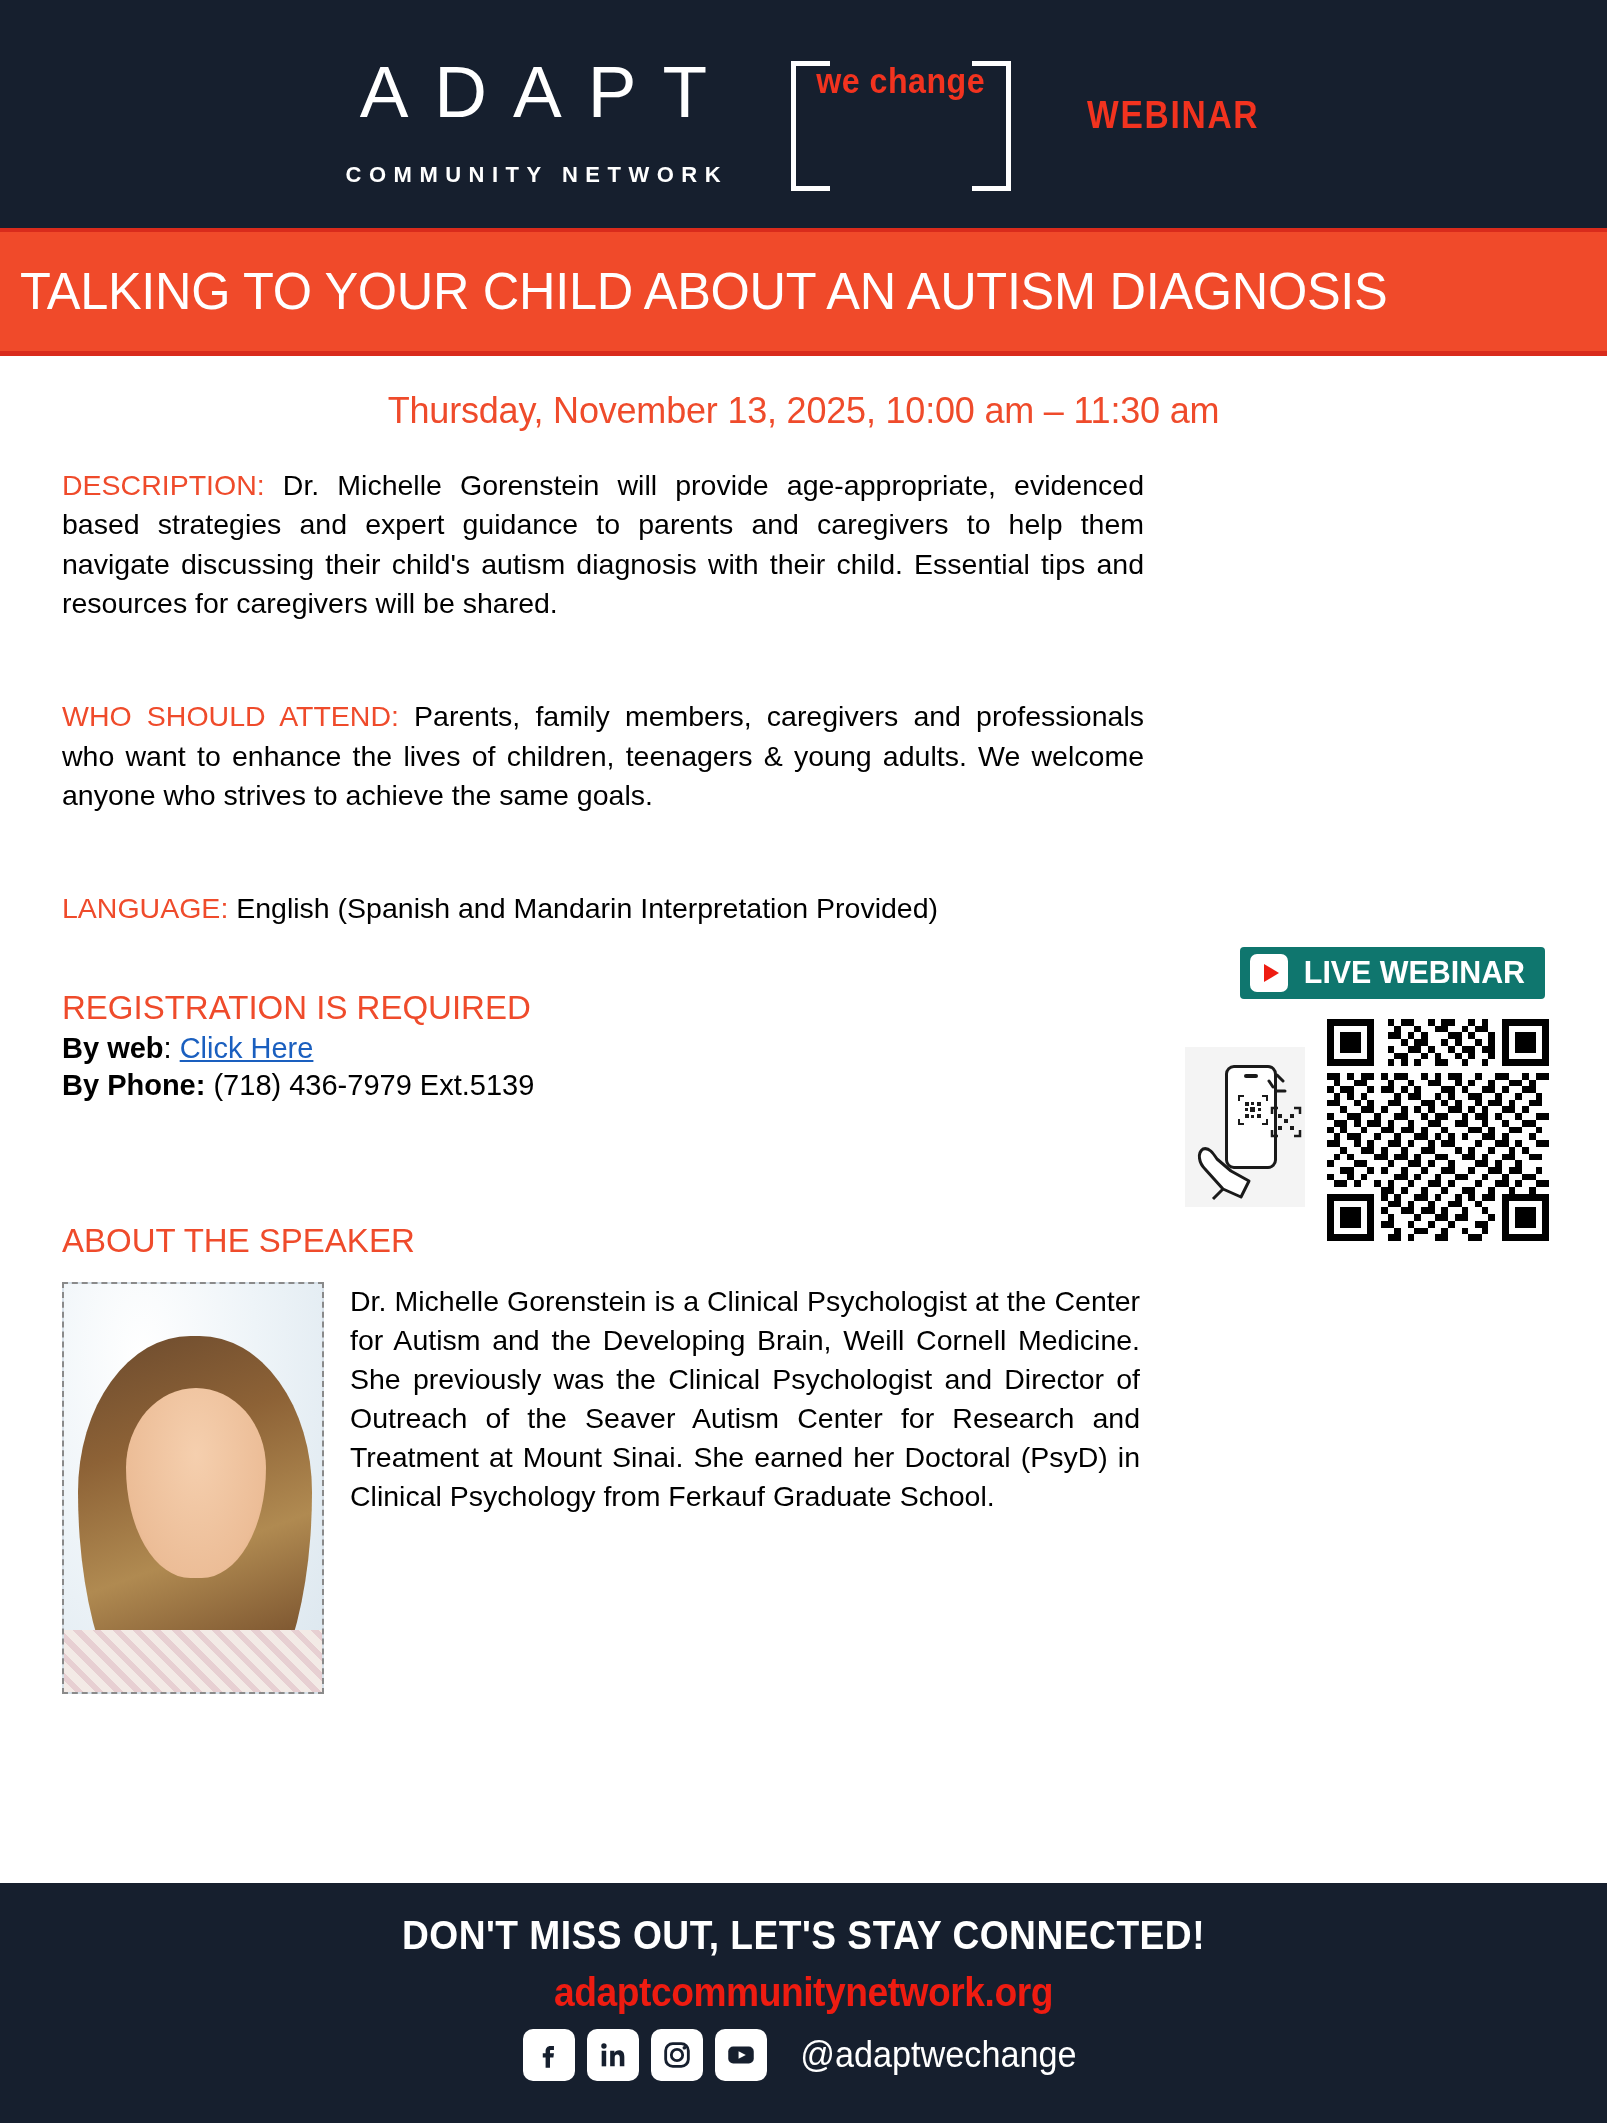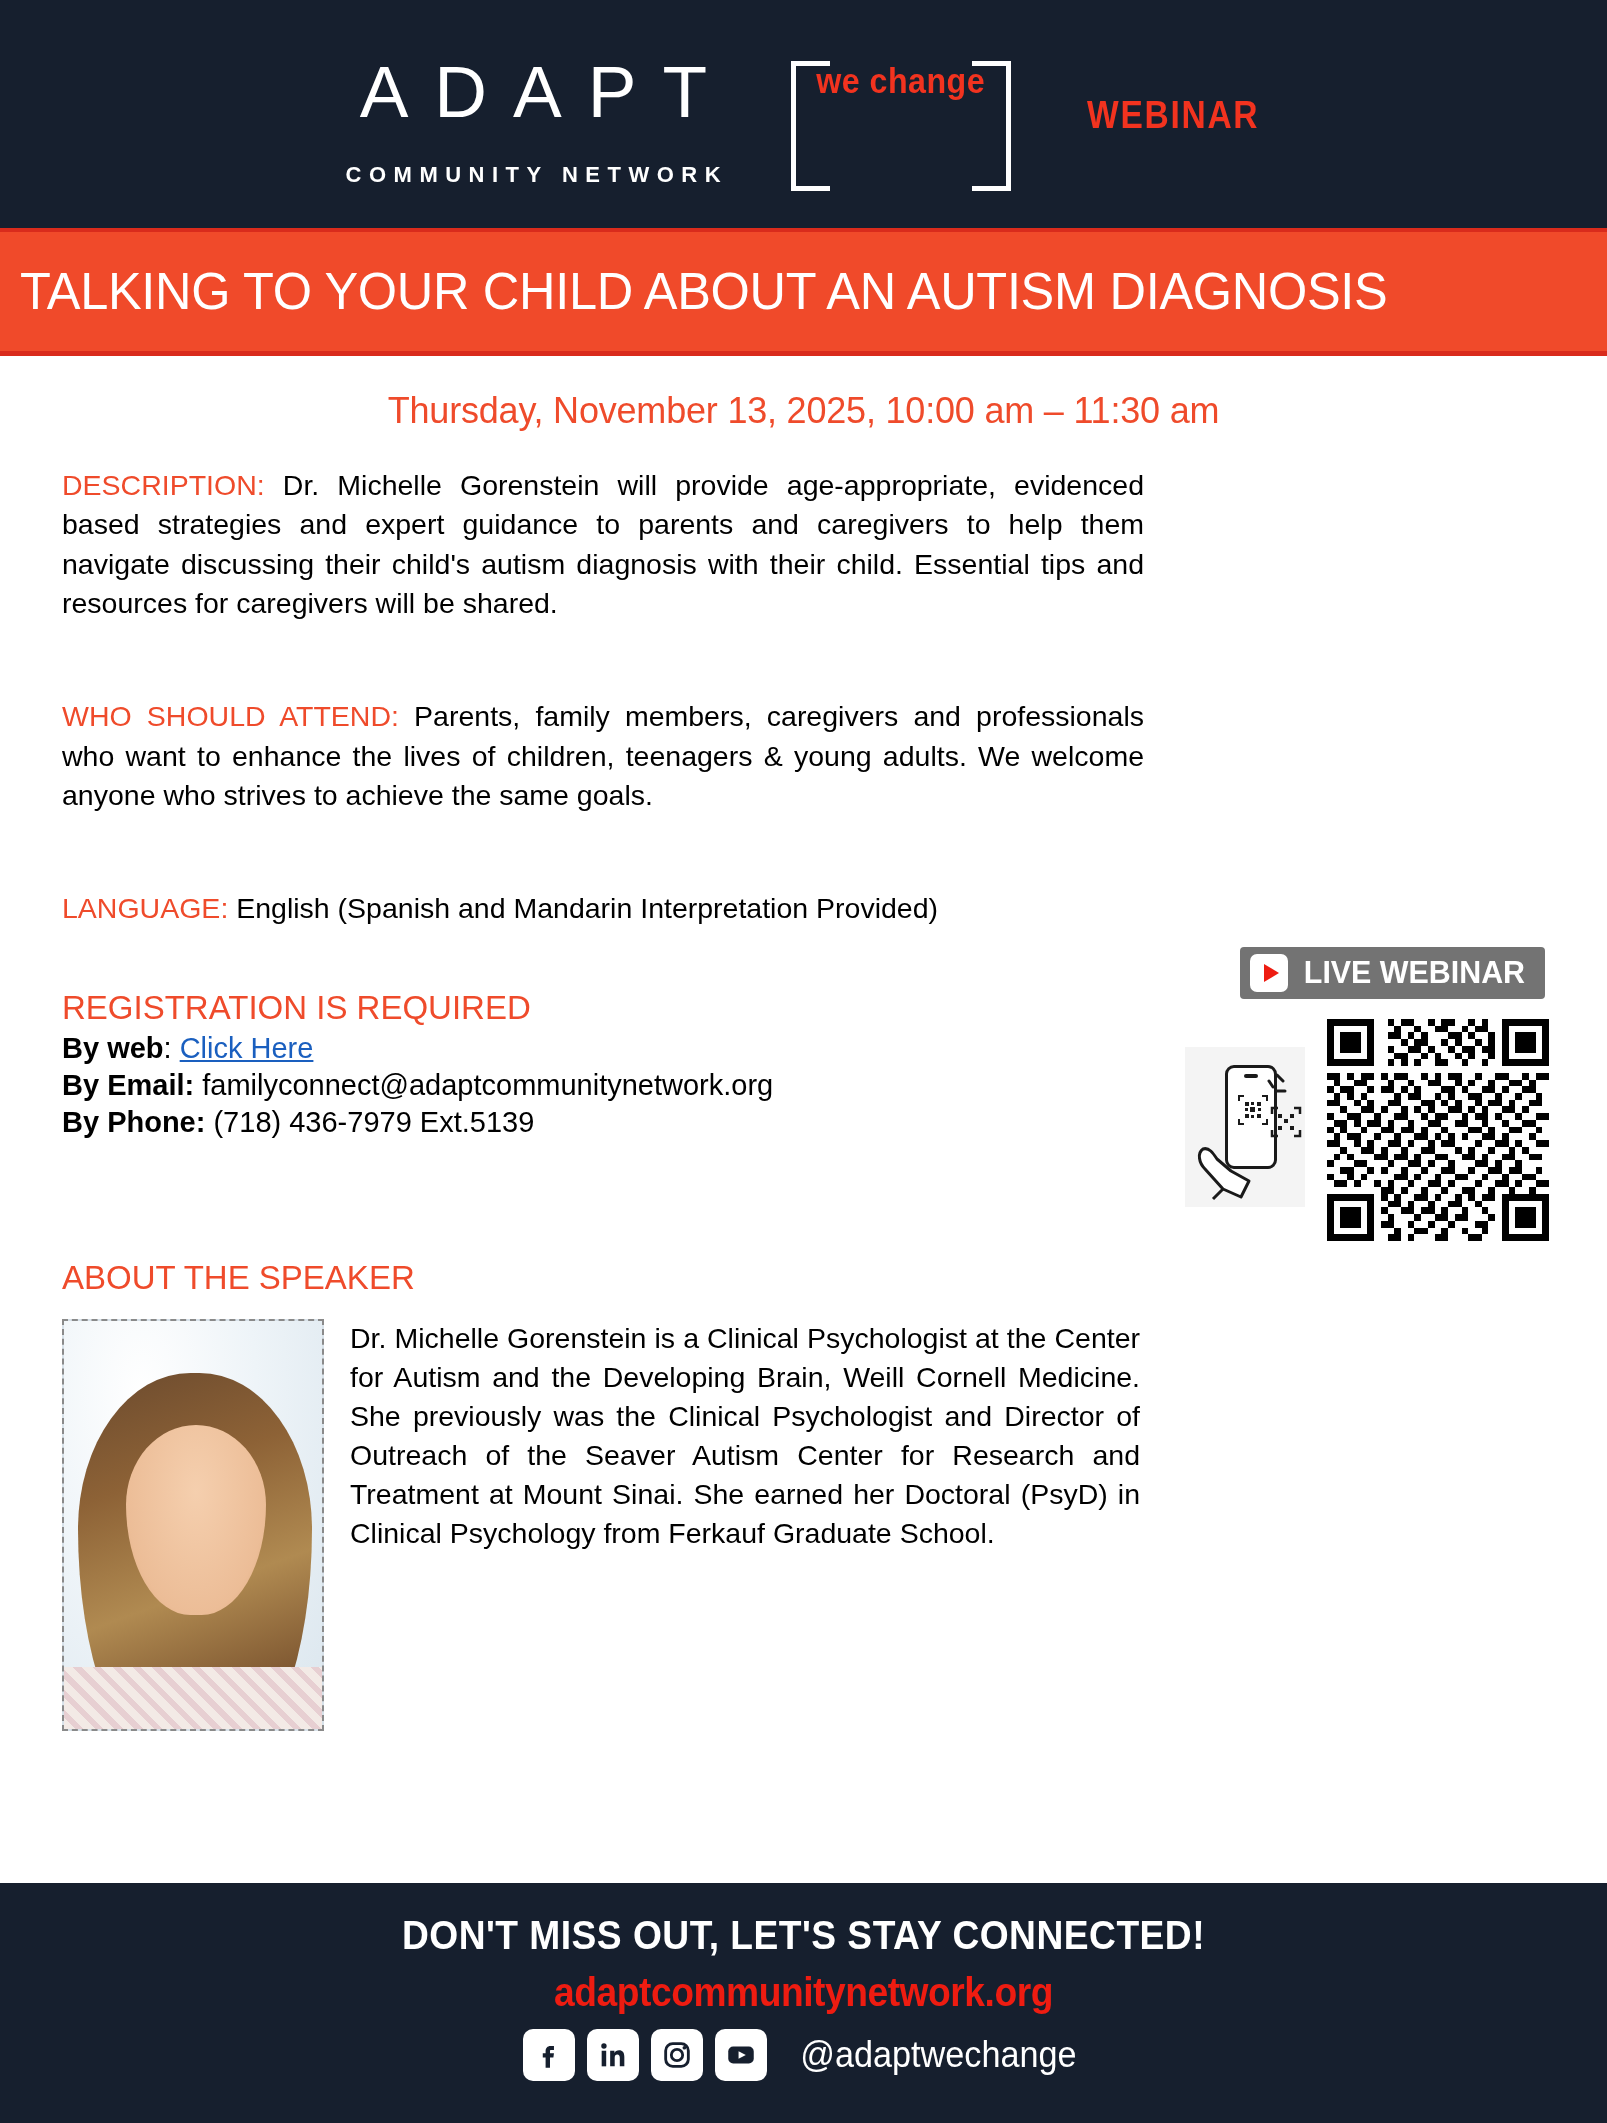--- a/index.html
+++ b/index.html
@@ -161,21 +161,21 @@
     text-decoration: underline;
   }
 
   .reg-right {
     position: absolute;
     right: -4px;
     top: -42px;
     width: 460px;
   }
   .live-badge {
-    background: #737373;
+    background: #0f766e;
     display: inline-flex;
     align-items: center;
     gap: 10px;
     padding: 7px 14px 7px 10px;
     border-radius: 4px;
     position: absolute;
     right: 4px;
     top: 0;
   }
   .live-play {
@@ -381,23 +381,20 @@
 
   <p class="para lang">
     <span class="lbl">LANGUAGE:</span><span> English (Spanish and Mandarin Interpretation Provided)</span>
   </p>
 
   <div class="reg-row">
     <div class="reg-left">
       <div class="reg-title">REGISTRATION IS REQUIRED</div>
       <div class="reg-line">
         <b>By web</b><span>: </span><a class="reg-link" href="#">Click Here</a>
-      </div>
-      <div class="reg-line">
-        <b>By Email:</b><span> familyconnect@adaptcommunitynetwork.org</span>
       </div>
       <div class="reg-line">
         <b>By Phone:</b><span> (718) 436-7979 Ext.5139</span>
       </div>
     </div>
 
     <div class="reg-right">
       <div class="live-badge">
         <span class="live-play"></span>
         <span class="live-text">LIVE WEBINAR</span>

